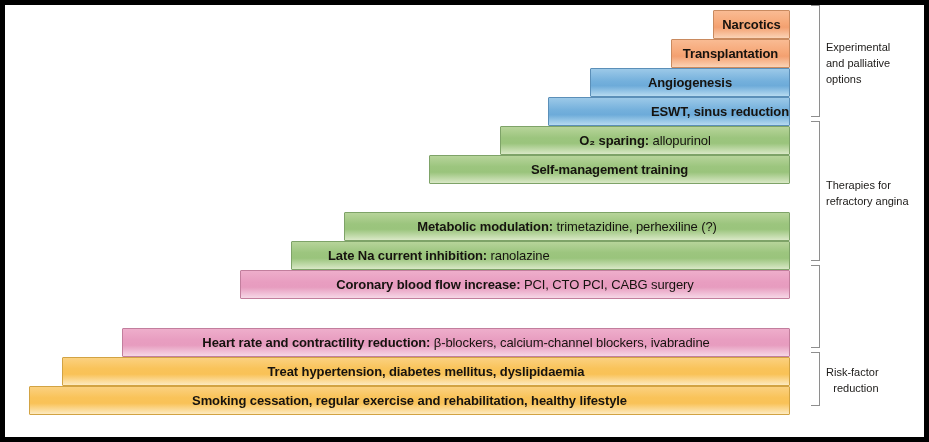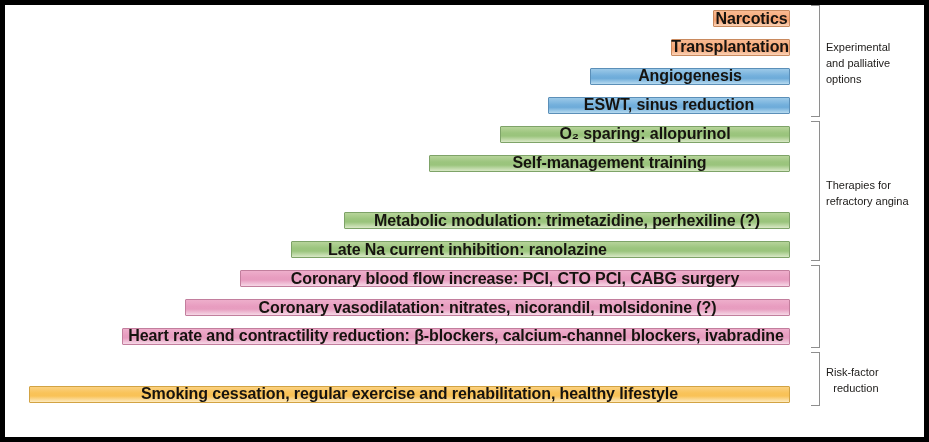--- a/index.html
+++ b/index.html
@@ -17,34 +17,34 @@
   #stage{
     position:absolute;
     left:0;top:0;right:0;bottom:0;
     background:#ffffff;
   }
 
   
   .bar{
     position:absolute;
     right:134px;
-    height:17px;
+    height:29px;
     box-sizing:border-box;
     border:1px solid rgba(90,90,90,.75);
     display:flex;
     align-items:center;
     padding-left:14px;
     white-space:nowrap;
-    font-size:16px;
+    font-size:13px;
     color:#16130f;
     letter-spacing:-0.1px;
     border-radius:1px;
   }
   .bar .lead{font-weight:bold;}
-  .bar .rest{font-weight:bold;}
+  .bar .rest{font-weight:normal;}
   .bar.center{justify-content:center;padding-left:0;padding-right:0;}
   .bar .txt{display:inline-block;}
 
   .c-orange{
     background:linear-gradient(180deg,#f9bb93 0%,#f6a878 45%,#f3a070 60%,#fbd3b6 100%);
     border-color:#c98a5f;
   }
   .c-blue{
     background:linear-gradient(180deg,#9cc9e8 0%,#74b0dc 45%,#6dabd9 62%,#b6daf0 100%);
     border-color:#5b8fb8;
@@ -83,49 +83,49 @@
 </style>
 </head>
 <body>
 
 <div id="frame">
   <div id="stage">
 
   <div class="bar c-orange center" style="top: 5px; left: 708px;">
         <span class="txt"><span class="lead">Narcotics</span><span class="rest"></span></span>
       </div>
-      <div class="bar c-orange center" style="top: 33.9px; left: 666px; justify-content: flex-end;">
+      <div class="bar c-orange center" style="top: 33.9px; left: 666px;">
         <span class="txt"><span class="lead">Transplantation</span><span class="rest"></span></span>
       </div>
       <div class="bar c-blue center" style="top: 62.8px; left: 585px;">
         <span class="txt"><span class="lead">Angiogenesis</span><span class="rest"></span></span>
       </div>
-      <div class="bar c-blue center" style="top: 91.7px; left: 543px;">
+      <div class="bar c-blue center" style="top: 91.7px; left: 543px; justify-content: flex-end;">
         <span class="txt"><span class="lead">ESWT, sinus reduction</span><span class="rest"></span></span>
       </div>
       <div class="bar c-green center" style="top: 120.6px; left: 495px;">
         <span class="txt"><span class="lead">O₂ sparing:</span><span class="rest"> allopurinol</span></span>
       </div>
       <div class="bar c-green center" style="top: 149.5px; left: 424px;">
         <span class="txt"><span class="lead">Self-management training</span><span class="rest"></span></span>
       </div>
       <div class="bar c-green center" style="top: 207.3px; left: 339px;">
         <span class="txt"><span class="lead">Metabolic modulation:</span><span class="rest"> trimetazidine, perhexiline (?)</span></span>
       </div>
       <div class="bar c-green" style="top: 236.2px; left: 286px; padding-left: 36px;">
         <span class="txt"><span class="lead">Late Na current inhibition:</span><span class="rest"> ranolazine</span></span>
       </div>
       <div class="bar c-pink center" style="top: 265.1px; left: 235px;">
         <span class="txt"><span class="lead">Coronary blood flow increase:</span><span class="rest"> PCI, CTO PCI, CABG surgery</span></span>
       </div>
-      <div class="bar c-pink center" style="top: 294px; left: 180px;">
-        <span class="txt"><span class="lead">Coronary vasodilatation:</span><span class="rest"> nitrates, nicorandil, molsidonine (?)</span></span>
-      </div>
       <div class="bar c-pink center" style="top: 322.9px; left: 117px;">
         <span class="txt"><span class="lead">Heart rate and contractility reduction:</span><span class="rest"> β-blockers, calcium-channel blockers, ivabradine</span></span>
+      </div>
+      <div class="bar c-yellow center" style="top: 351.8px; left: 57px;">
+        <span class="txt"><span class="lead">Treat hypertension, diabetes mellitus, dyslipidaemia</span><span class="rest"></span></span>
       </div>
       <div class="bar c-yellow center" style="top: 380.7px; left: 24px; text-align: center;">
         <span class="txt"><span class="lead">Smoking cessation, regular exercise and rehabilitation, healthy lifestyle</span><span class="rest"></span></span>
       </div>
       <div class="bracket" style="top: 0px; height: 111.7px;"></div>
       <div class="grouplabel" style="top: 33.75px;">Experimental
 and palliative
 options</div>
       <div class="bracket" style="top: 115.6px; height: 140.6px;"></div>
       <div class="grouplabel" style="top: 171.5px;">Therapies for

